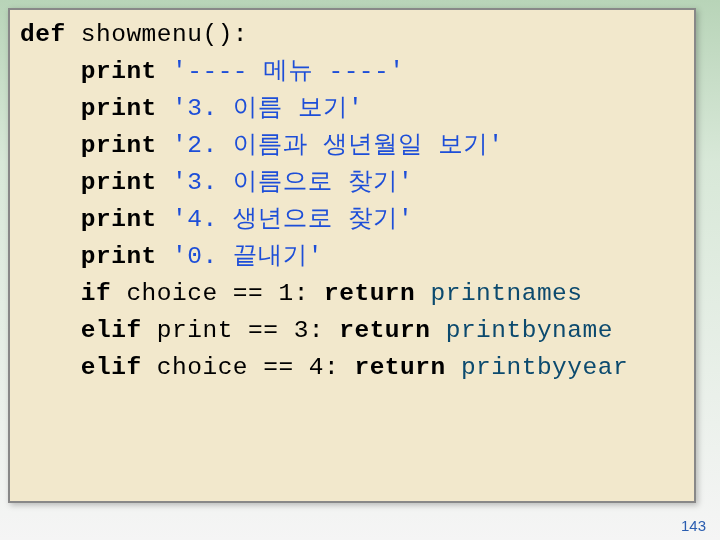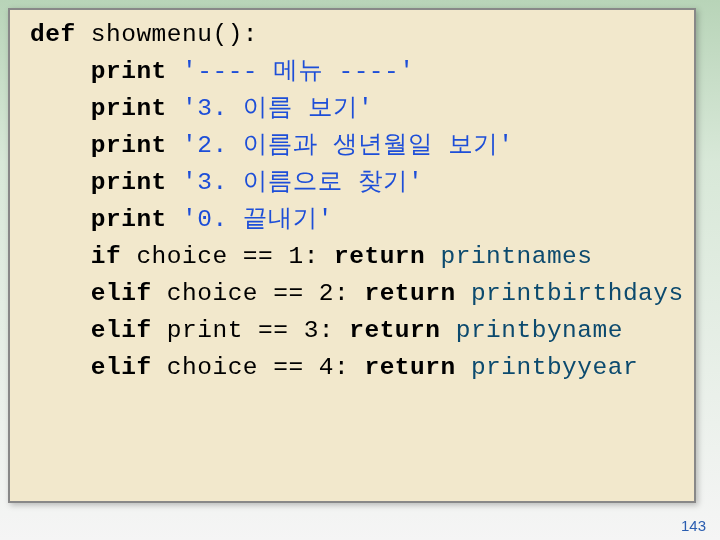--- a/index.html
+++ b/index.html
@@ -13,21 +13,21 @@
     background: linear-gradient(to bottom, #b8d4b8 0%, #d8e8d8 30%, #f5f5f5 100%);
     font-family: sans-serif;
   }
   .code-box {
     margin: 8px;
     width: 688px;
     height: 495px;
     background: #f2e8cc;
     border: 2px solid #888;
     box-shadow: 2px 2px 6px rgba(0,0,0,0.25);
-    padding: 6px 20px;
+    padding: 6px 10px;
     box-sizing: border-box;
   }
   .line {
     font-family: "Courier New", monospace;
     font-size: 24.5px;
     line-height: 37px;
     white-space: pre;
     letter-spacing: 0.5px;
     color: #000;
   }
@@ -44,19 +44,19 @@
 </style>
 </head>
 <body>
 
 <div class="code-box" id="code-box">
     <div class="line"><span></span><span class="kw">def </span><span>showmenu():</span></div>
     <div class="line"><span>    </span><span class="kw">print</span><span class="str"> '---- 메뉴 ----'</span></div>
     <div class="line"><span>    </span><span class="kw">print</span><span class="str"> '3. 이름 보기'</span></div>
     <div class="line"><span>    </span><span class="kw">print</span><span class="str"> '2. 이름과 생년월일 보기'</span></div>
     <div class="line"><span>    </span><span class="kw">print</span><span class="str"> '3. 이름으로 찾기'</span></div>
+    <div class="line"><span>    </span><span class="kw">print</span><span class="str"> '4. 생년으로 찾기'</span></div>
     <div class="line"><span>    </span><span class="kw">print</span><span class="str"> '0. 끝내기'</span></div>
     <div class="line"><span>    </span><span class="kw">if</span><span> choice == 1: </span><span class="kw">return</span><span> </span><span class="dim">printnames</span></div>
-    <div class="line"><span>    </span><span class="kw">elif</span><span> choice == 2: </span><span class="kw">return</span><span> </span><span class="dim">printbirthdays</span></div>
     <div class="line"><span>    </span><span class="kw">elif</span><span> print == 3: </span><span class="kw">return</span><span> </span><span class="dim">printbyname</span></div>
     <div class="line"><span>    </span><span class="kw">elif</span><span> choice == 4: </span><span class="kw">return</span><span> </span><span class="dim">printbyyear</span></div>
   </div>
 <div class="page-num">143</div>
 
 </body></html>

